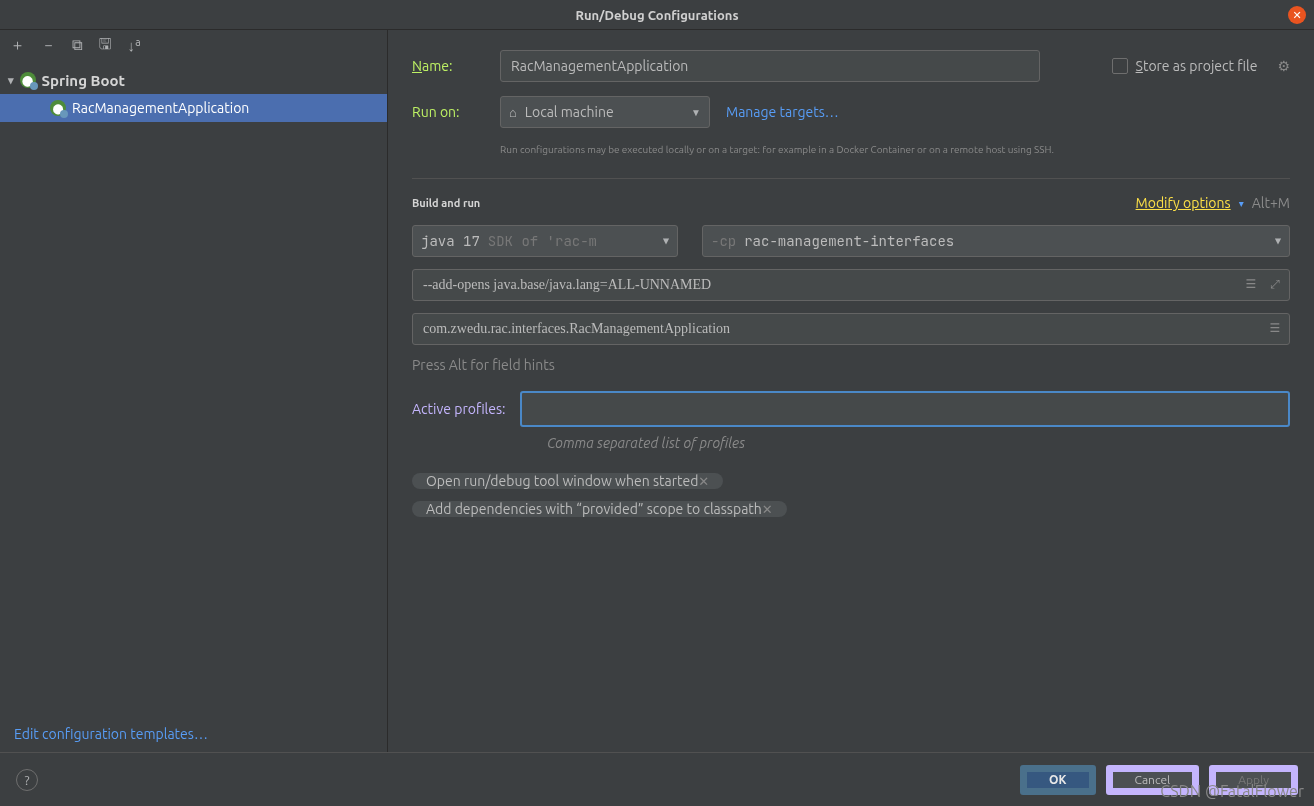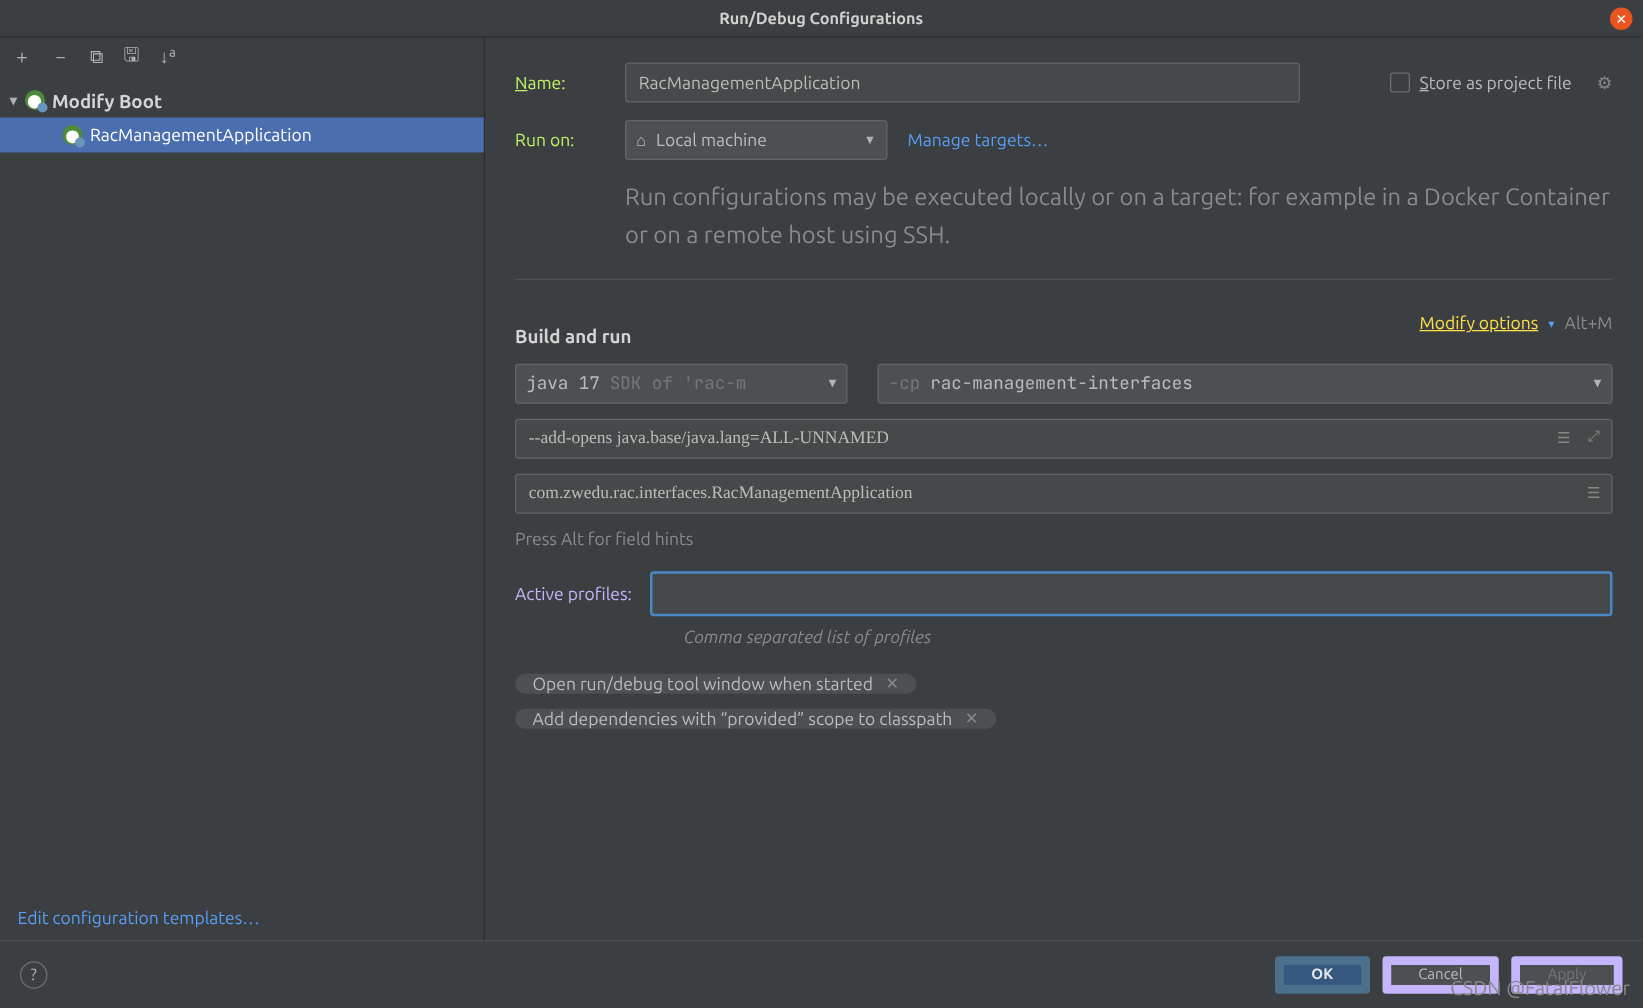--- a/index.html
+++ b/index.html
@@ -99,24 +99,24 @@
   background: #4c5052;
   border: 1px solid #646464;
   border-radius: 3px;
   height: 32px;
   display: flex; align-items: center;
   padding: 0 8px; gap: 8px;
   cursor: pointer;
   color: #bbbbbb;
 }
 .dropdown .caret { margin-left: auto; color:#afb1b3; font-size:10px;}
-.hint { color: #8a8a8a; margin-left: 88px; line-height: 1.6; margin-bottom: 20px; font-size: 19px;}
+.hint { color: #8a8a8a; margin-left: 88px; line-height: 1.6; margin-bottom: 20px; font-size: 10px;}
 .section-sep { border-top: 1px solid #515151; margin: 12px 0 16px 0;}
 .section-header { display:flex; align-items:center; margin-bottom:14px;}
-.section-title { color: #d4d4d4; font-weight: bold; font-size: 15px; margin-top: 20px; }
+.section-title { color: #d4d4d4; font-weight: bold; font-size: 11px; }
 .section-header .right { margin-left:auto; display:flex; align-items:center; gap:8px;}
 .textlink-u { color:#fde047; text-decoration: underline; cursor:pointer;margin-left:43px;}
 .shortcut { color:#8a8a8a; }
 .build-row { display:flex; gap:24px; margin-bottom:12px;}
 .build-row .dropdown { font-family: "JetBrains Mono", Consolas, monospace; font-size:14px;}
 .build-row .dropdown.jdk { width: 266px; }
 .placeholder { color: #777; }
 .build-row .dropdown.cp { flex:1; }
 .field-wrap { position:relative; margin-bottom:12px;}
 .field-wrap .input { width:100%;font-family:Liberation Serif, serif; }
@@ -124,21 +124,21 @@
 .field-icons .ic { width:18px;height:18px; display:flex;align-items:center;justify-content:center; color:#888; cursor:pointer; font-size:12px;}
 .hint-small { color:#8a8a8a; margin-bottom: 18px;}
 .profiles-row { display:flex; align-items:center; gap:14px; margin-bottom:8px;}
 .profiles-row .label2 { color:#c4b5fd; }
 .profiles-row .input { flex:1; height:36px;}
 .profiles-hint { color:#8a8a8a; margin-left: 135px; margin-bottom: 22px; font-style: italic;}
 .chip {
   display:inline-flex; align-items:center;
   background:#4c5052; border-radius: 16px;
   padding: 0 14px; margin-bottom:12px; color:#bbbbbb;
-  gap:10px; cursor: default;
+  cursor: default;
 }
 .chip .x { color:#888; cursor:pointer; font-size:13px;}
 .bottombar {
   height: 54px;
   border-top: 1px solid #515151;
   display:flex; align-items:center;
   padding: 0 16px;
   gap: 10px;
 }
 .help {
@@ -177,21 +177,21 @@
       <span class="tb-icon">＋</span>
       <span class="tb-icon">－</span>
       <span class="tb-icon">⧉</span>
       <span class="tb-icon">🖫</span>
       <span class="tb-icon">↓ª</span>
     </div>
     <div class="tree">
       <div class="tree-item root">
         <span class="chev">▾</span>
         <span class="leaf-icon">⬤</span>
-        <span>Modify Boot</span>
+        <span>Spring Boot</span>
       </div>
       <div class="tree-item child">
         <span class="leaf-icon">⬤</span>
         <span>RacManagementApplication</span>
       </div>
     </div>
     <div class="sidebar-bottom">
       <span class="link dotted">Edit configuration templates</span>
     </div>
   </div>

